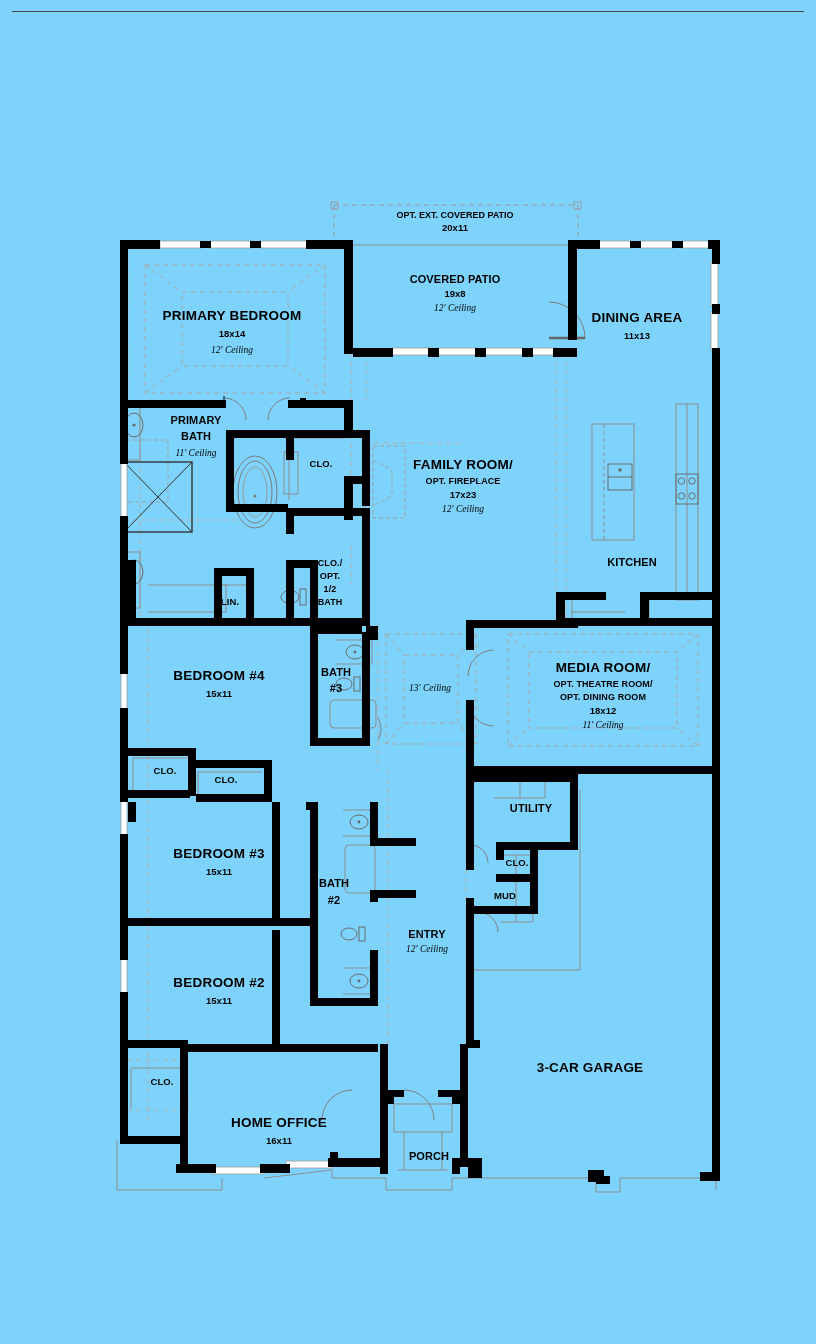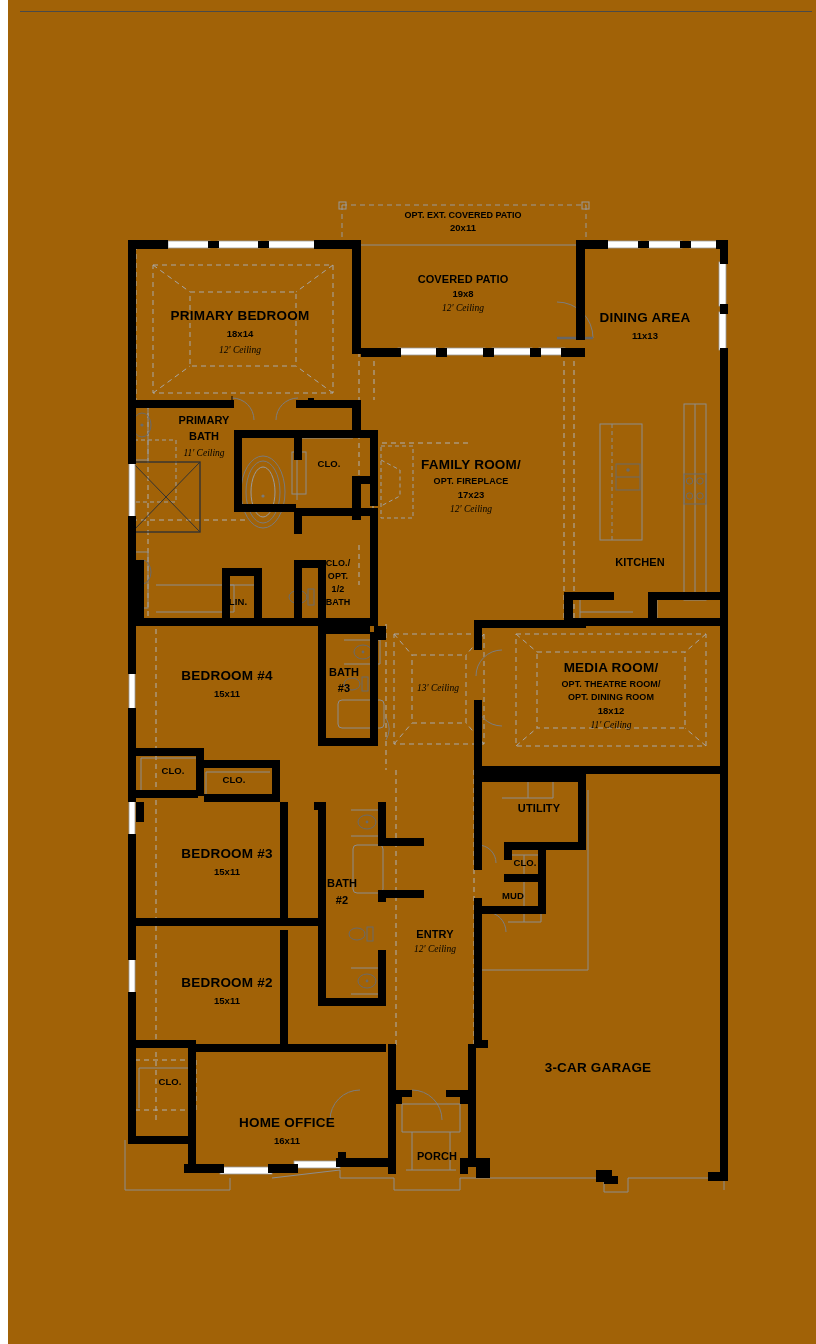--- a/index.html
+++ b/index.html
@@ -10,22 +10,21 @@
   body {
     width: 816px;
     height: 1344px;
     font-family: "Liberation Sans", sans-serif;
     position: relative;
     overflow: hidden;
   }
   #page {
     position: absolute;
     inset: 0;
-    background: #a16207;
-    margin-left: 8px;
+    background: #7dd3fc;
   }
   #top-rule {
     position: absolute;
     left: 12px;
     top: 11px;
     width: 792px;
     height: 1px;
     background: #4a4a4a;
   }
   #plan-svg {

